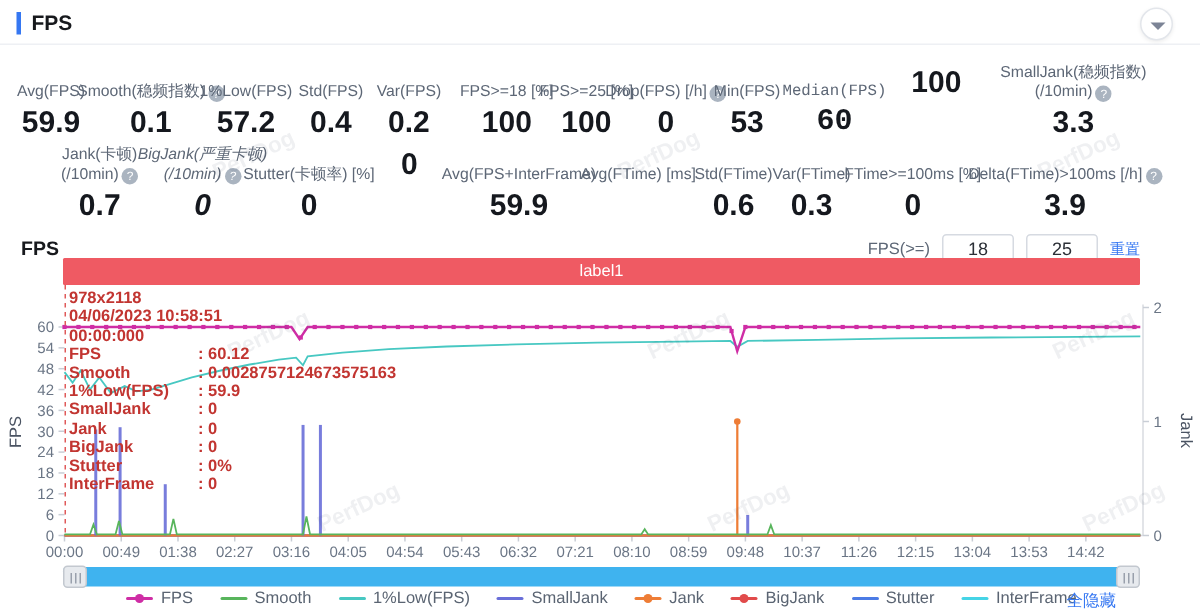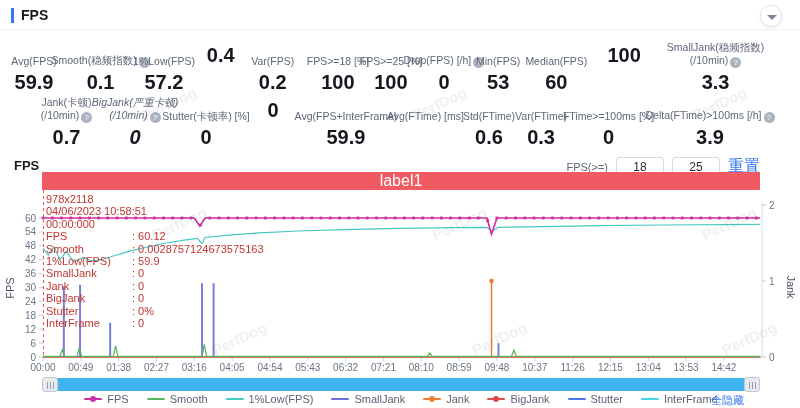--- a/index.html
+++ b/index.html
@@ -28,29 +28,29 @@
     background:#aab4c0; color:#fff; font-size:8px; line-height:11px; text-align:center;
     vertical-align:-1px; cursor:pointer; }
   .mval { margin-top:3px; font-size:20px; font-weight:700; color:#15181e; line-height:22px; }
   
   .secbar { position:relative; margin-top:6px; height:26px; }
   .secbar h2 { position:absolute; left:14px; top:4px; font-size:13px; font-weight:700; color:#17191d; }
   .controls { position:absolute; right:40px; top:2px; display:flex; align-items:center; gap:8px; }
   .controls .clbl { font-size:11px; color:#5d6776; }
   .controls input { width:48px; height:20px; border:1px solid #d6dae1; border-radius:3px;
     text-align:center; font-size:12px; color:#2b2f36; outline:none; }
-  .link { font-size:16px; color:#3577f2; text-decoration:none; cursor:pointer; }
+  .link { font-size:10px; color:#3577f2; text-decoration:none; cursor:pointer; }
   
   .banner { position:absolute; left:42px; top:172px; width:718px; height:18px;
-    color:#fff; font-size:16px; line-height:18px; text-align:center; border-radius:1px; }
+    color:#fff; font-size:11px; line-height:18px; text-align:center; border-radius:1px; }
   #chart-svg { position:absolute; left:0; top:190px; }
   .ax { font-size:10px; fill:#6a7585; }
   .axname { font-size:11px; fill:#4a5362; }
   .ttip { position:absolute; left:46px; top:193px; z-index:3; color:#c23531;
-    font-size:11px; line-height:12.4px; pointer-events:none; }
+    font-size:11px; line-height:12.4px; pointer-events:none;font-weight:bold; }
   .t-row { display:flex; }
   .t-name { width:86px; white-space:nowrap; }
   
   .sbar { position:absolute; left:42px; top:378px; width:718px; height:13px;
     background:#3fb3ef; border-radius:3px; }
   .shandle { position:absolute; top:-1px; width:16px; height:15px; background:#e7eaee;
     border:1px solid #c3c8cf; border-radius:3px; cursor:ew-resize; }
   .shandle.l { left:0; } .shandle.r { right:0; }
   .grip { position:absolute; left:7px; top:3.5px; width:1px; height:7px; background:#99a0ac;
     box-shadow:-3px 0 0 #99a0ac, 3px 0 0 #99a0ac; }
@@ -92,20 +92,23 @@
         </div>
         <div class="mval">0.1</div>
       </div>
       <div class="mcell" style="width: 62px;">
         <div class="mlbl">
           <div class="ln">1%Low(FPS)</div>
         </div>
         <div class="mval">57.2</div>
       </div>
       <div class="mcell" style="width: 53px;">
+        <div class="mlbl">
+          <div class="ln">Std(FPS)</div>
+        </div>
         <div class="mval">0.4</div>
       </div>
       <div class="mcell" style="width: 54px;">
         <div class="mlbl">
           <div class="ln">Var(FPS)</div>
         </div>
         <div class="mval">0.2</div>
       </div>
       <div class="mcell" style="width: 54px; margin-left: 12px;">
         <div class="mlbl">
@@ -124,21 +127,21 @@
           <div class="ln">Drop(FPS) [/h]<span class="help">?</span></div>
         </div>
         <div class="mval">0</div>
       </div>
       <div class="mcell" style="width: 56px;">
         <div class="mlbl">
           <div class="ln">Min(FPS)</div>
         </div>
         <div class="mval">53</div>
       </div>
-      <div class="mcell" style="width: 62px;">
+      <div class="mcell" style="width: 62px; font-family: Liberation Mono, monospace;">
         <div class="mlbl">
           <div class="ln">Median(FPS)</div>
         </div>
         <div class="mval">60</div>
       </div>
       <div class="mcell" style="width: 76px;">
         <div class="mval">100</div>
       </div>
       <div class="mcell" style="width: 112px;">
         <div class="mlbl">

